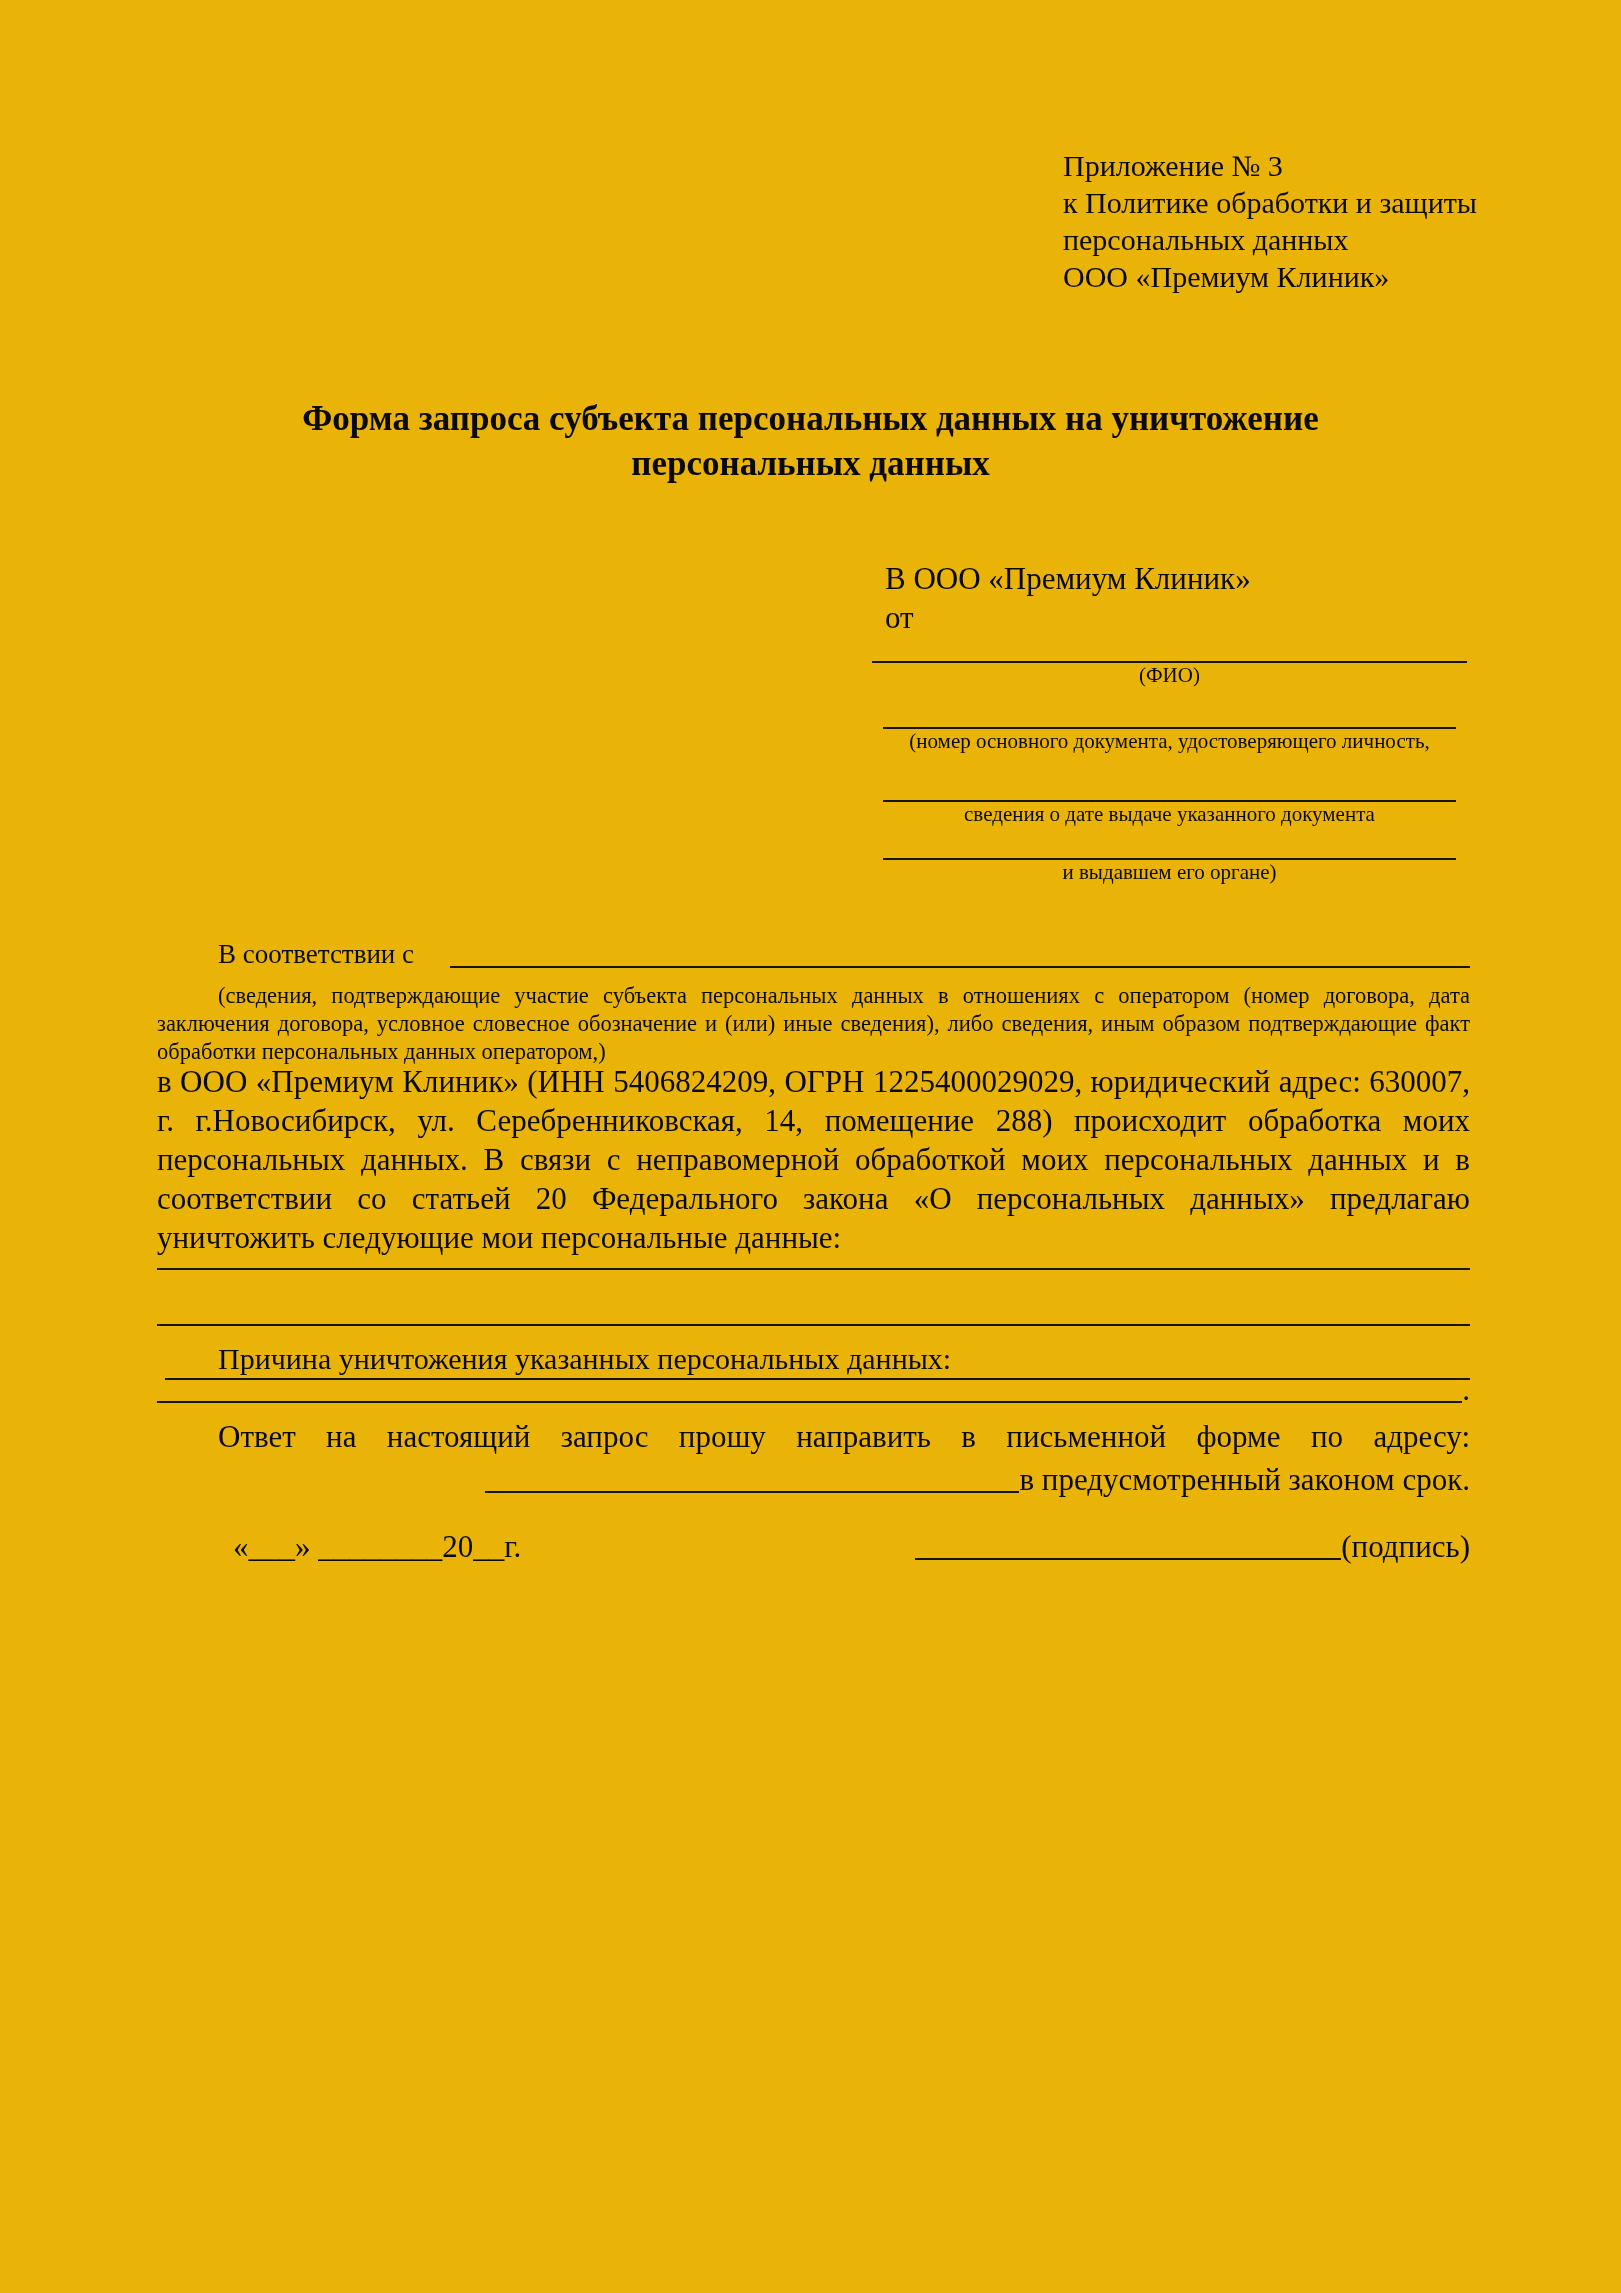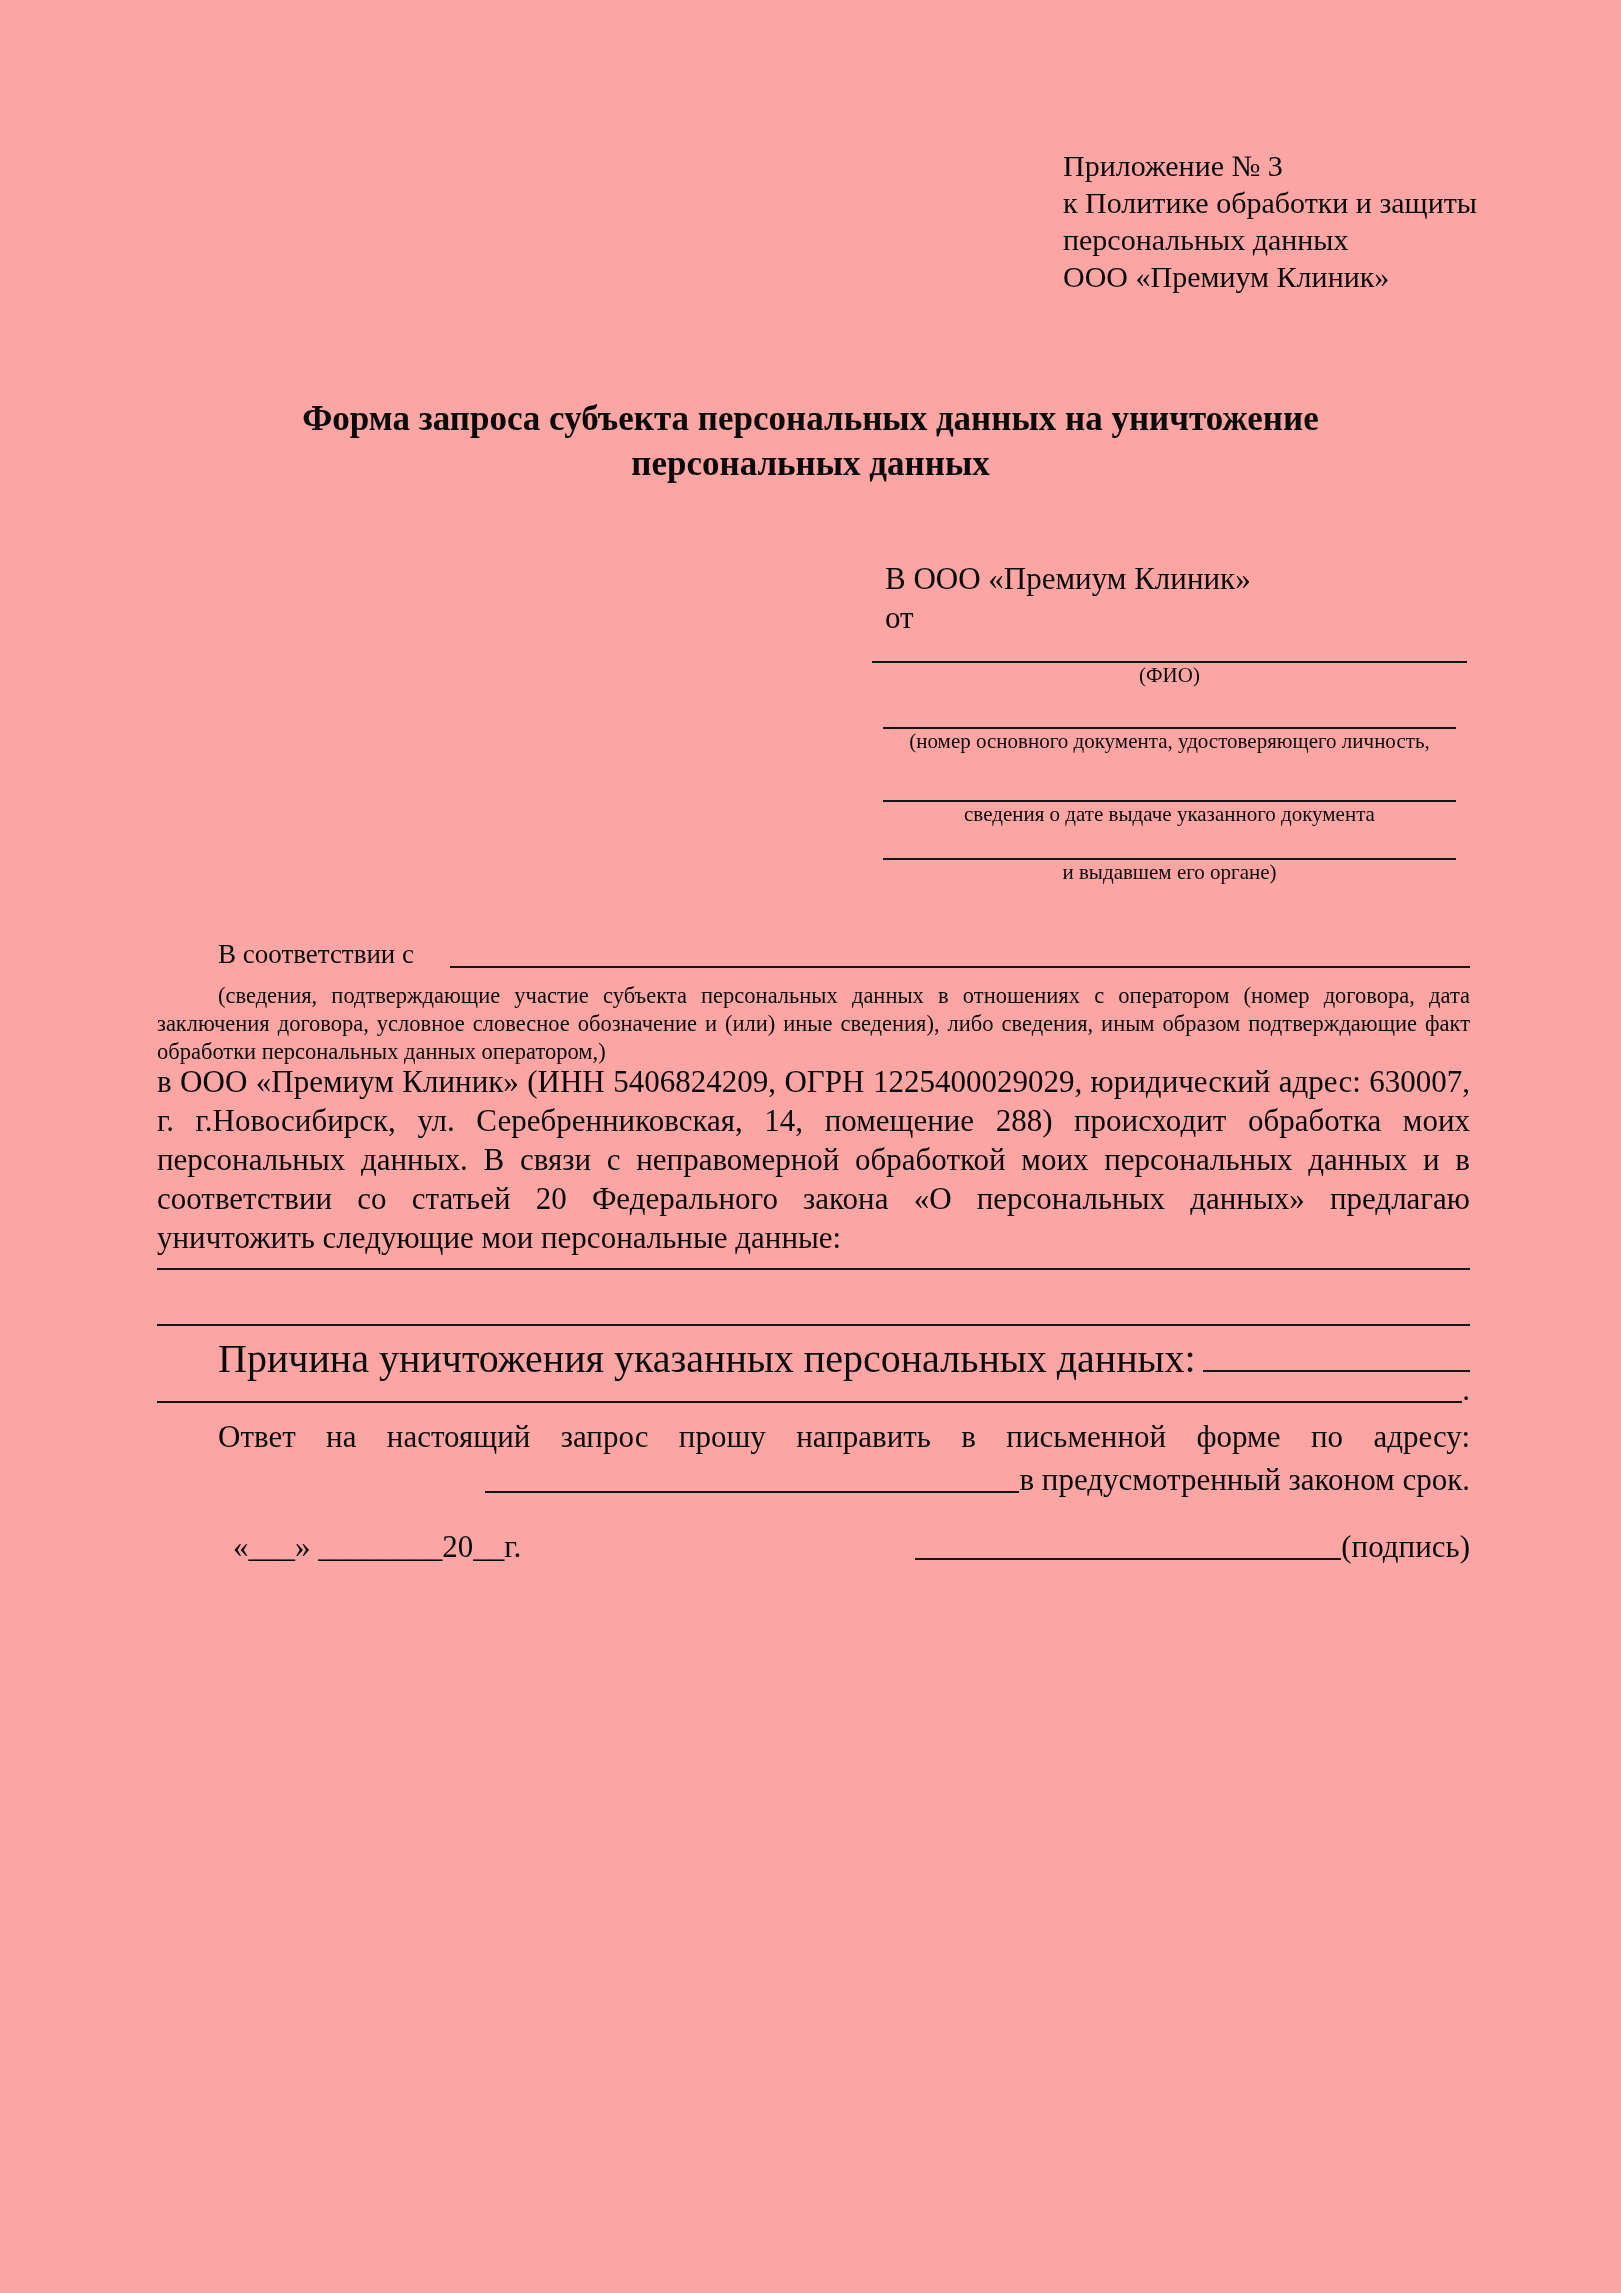--- a/index.html
+++ b/index.html
@@ -4,21 +4,21 @@
 <style>
   html, body {
     margin: 0;
     padding: 0;
     background: #ffffff;
   }
   .page {
     position: relative;
     width: 1621px;
     height: 2294px;
-    background: #fca5a5;
+    background: #eab308;
     color: #0a0a0a;
     font-family: "Liberation Serif", "DejaVu Serif", serif;
     overflow: hidden;
   }
 
   
   .doc-header {
     position: absolute;
     left: 1063px;
     top: 147px;
@@ -108,22 +108,23 @@
     width: 1313px;
     height: 0;
     border-bottom: 2.9px solid #151515;
   }
   .blank1 { top: 1268px; }
   .blank2 { top: 1324px; }
 
   .reason-row {
     top: 1339px;
     display: flex;
-    font-size: 40px;
-    line-height: 39px;
+    font-size: 30px;
+    line-height: 39px;
+    flex-direction: column;
   }
   .reason-row .lead { padding-left: 61px; white-space: nowrap; }
 
   .blank3-row {
     top: 1370px;
     height: 39px;
     display: flex;
     align-items: flex-end;
     font-size: 31px;
     line-height: 39px;

